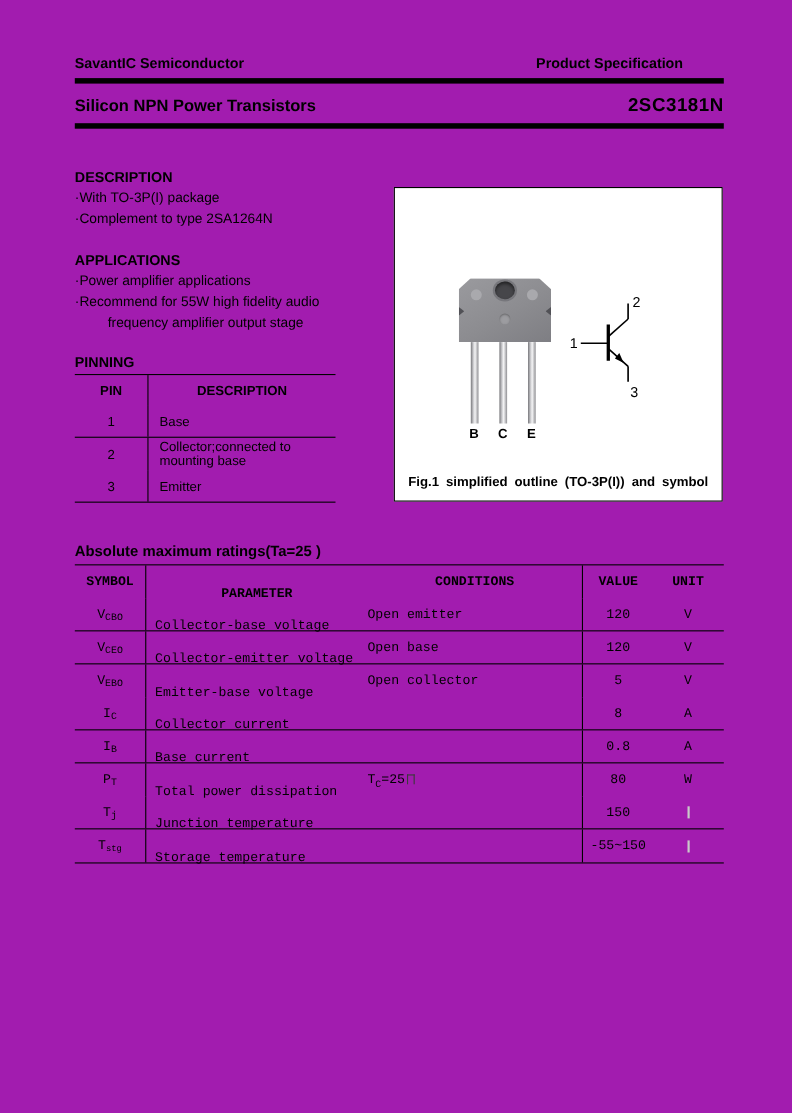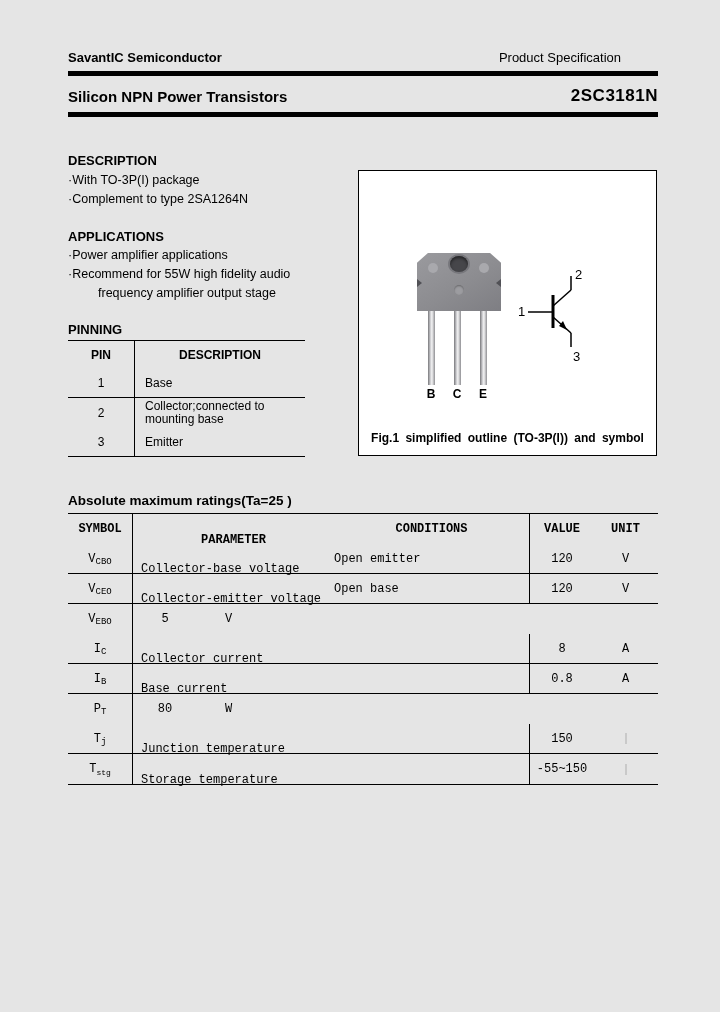--- a/index.html
+++ b/index.html
@@ -1,22 +1,22 @@
 <!DOCTYPE html>
 <html><head>
 <meta charset="utf-8">
 <style>
   * { margin:0; padding:0; box-sizing:border-box; }
   html,body { background:#ffffff; }
   body { font-family:"Liberation Sans","DejaVu Sans",sans-serif; color:#000; }
-  .page { position:relative; width:720px; height:1012px; background:#e5e5e5; overflow:hidden; }
+  .page { position:relative; width:720px; height:1012px; background:#a21caf; overflow:hidden; }
 
   
   .hdr-company { position:absolute; left:68px; top:50px; font-size:13px; font-weight:bold; }
-  .hdr-spec    { position:absolute; right:99px; top:50px; font-size:13px; font-weight:normal; }
+  .hdr-spec    { position:absolute; right:99px; top:50px; font-size:13px; font-weight:bold; }
   .rule        { position:absolute; left:68px; width:590px; height:5px; background:#000; }
   .rule-1 { top:71px; }
   .rule-2 { top:112px; }
   .hdr-title { position:absolute; left:68px; top:88px; font-size:15px; font-weight:bold; }
   .hdr-part  { position:absolute; right:62px; top:86px; font-size:17px; font-weight:bold; letter-spacing:0.5px; }
 
   
   .sec-head { position:absolute; left:68px; font-size:13px; font-weight:bold; }
   .body-line { position:absolute; left:68px; font-size:12.5px; }
   .indent { left:78px; }
@@ -187,20 +187,24 @@
       </div>
       <div class="c-val">120</div>
       <div class="c-unit">V</div>
     </div>
 
     <div class="amr-row">
       <div class="c-sym">
           <span>V</span>
           <span class="sub">EBO</span>
         </div>
+      <div class="c-mid">
+        <div class="c-param">Emitter-base voltage</div>
+        <div class="c-cond">Open collector</div>
+      </div>
       <div class="c-val">5</div>
       <div class="c-unit">V</div>
     </div>
 
     <div class="amr-row hline">
       <div class="c-sym">
           <span>I</span>
           <span class="sub">C</span>
         </div>
       <div class="c-mid">
@@ -222,20 +226,24 @@
       </div>
       <div class="c-val">0.8</div>
       <div class="c-unit">A</div>
     </div>
 
     <div class="amr-row">
       <div class="c-sym">
           <span>P</span>
           <span class="sub">T</span>
         </div>
+      <div class="c-mid">
+        <div class="c-param">Total power dissipation</div>
+        <div class="c-cond"><span>T</span><span class="sub">C</span><span>=25</span><span class="glyph-box"></span></div>
+      </div>
       <div class="c-val">80</div>
       <div class="c-unit">W</div>
     </div>
 
     <div class="amr-row hline">
       <div class="c-sym">
           <span>T</span>
           <span class="sub">j</span>
         </div>
       <div class="c-mid">

